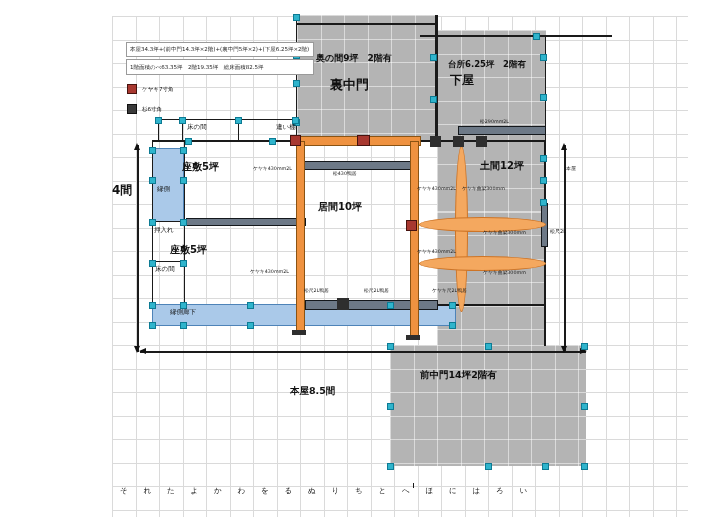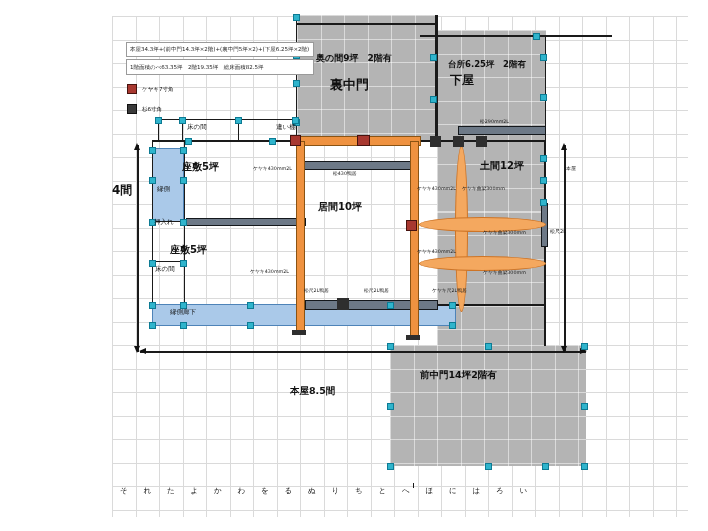--- a/index.html
+++ b/index.html
@@ -160,21 +160,21 @@
 
   <div class="t b" style="left:316px;top:54px;font-size:9px;">奥の間9坪　2階有</div>
   <div class="t b" style="left:330px;top:78px;font-size:13px;">裏中門</div>
   <div class="t b" style="left:448px;top:60px;font-size:8.5px;">台所6.25坪　2階有</div>
   <div class="t b" style="left:450px;top:74px;font-size:12px;">下屋</div>
   <div class="t b" style="left:182px;top:161px;font-size:10px;">座敷5坪</div>
   <div class="t b" style="left:170px;top:244px;font-size:10px;">座敷5坪</div>
   <div class="t b" style="left:318px;top:201px;font-size:10px;">居間10坪</div>
   <div class="t b" style="left:480px;top:160px;font-size:10px;">土間12坪</div>
   <div class="t small" style="left:157px;top:185px;font-family:Liberation Serif, serif;">縁側</div>
-  <div class="t small" style="left:154px;top:219px;text-align:right;">押入れ</div>
+  <div class="t small" style="left:154px;top:227px;text-align:right;">押入れ</div>
   <div class="t small" style="left:187px;top:124px;">床の間</div>
   <div class="t small" style="left:276px;top:124px;">違い棚</div>
   <div class="t small" style="left:155px;top:266px;">床の間</div>
   <div class="t small" style="left:170px;top:309px;">縁側廊下</div>
   <div class="t b" style="left:420px;top:370px;font-size:9.5px;">前中門14坪2階有</div>
 
   <div class="t b" style="left:112px;top:184px;font-size:12px;">4間</div>
   <div class="t b" style="left:290px;top:386px;font-size:9.5px;">本屋8.5間</div>
   <div class="t" style="left:566px;top:166px;font-size:5px;">本屋</div>
   <div class="t" style="left:550px;top:229px;font-size:5px;">松尺2L</div>

